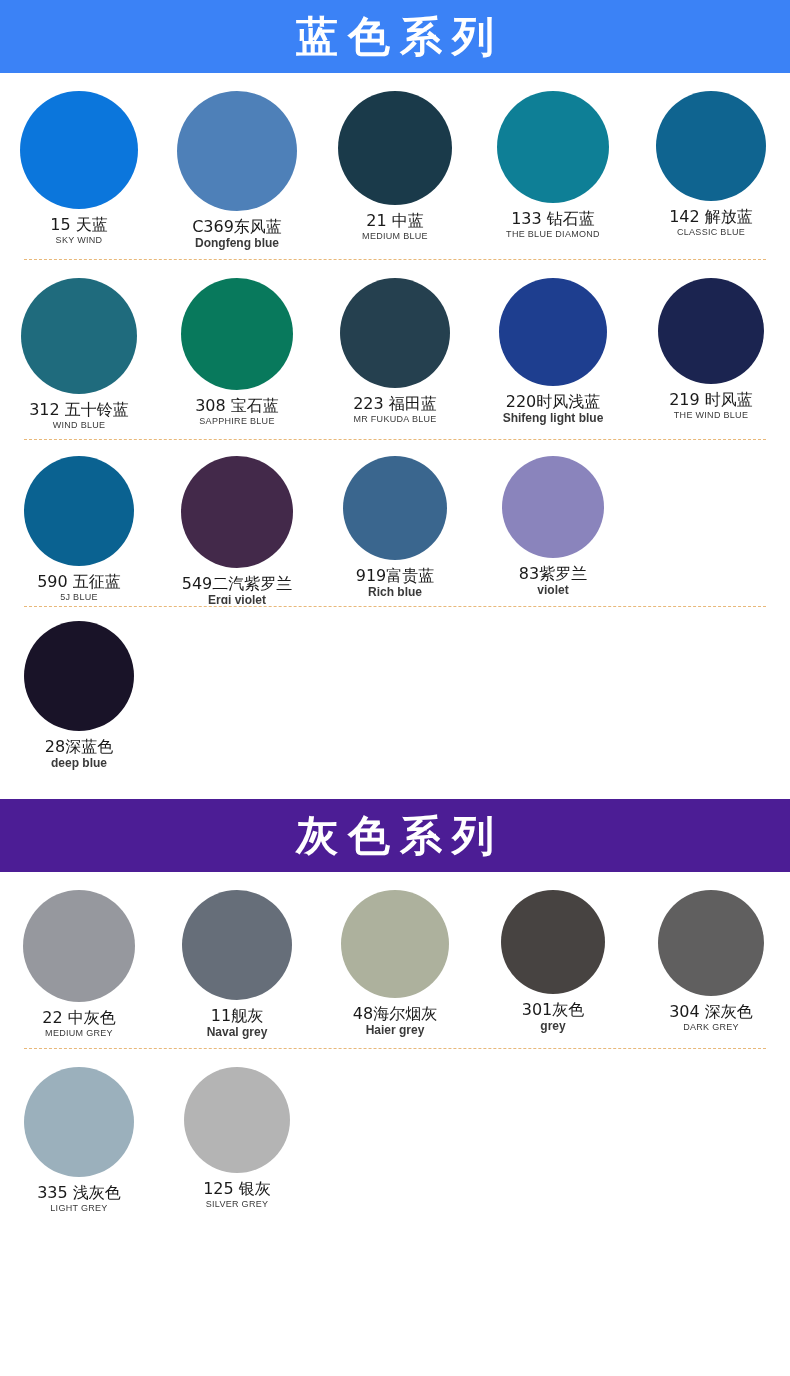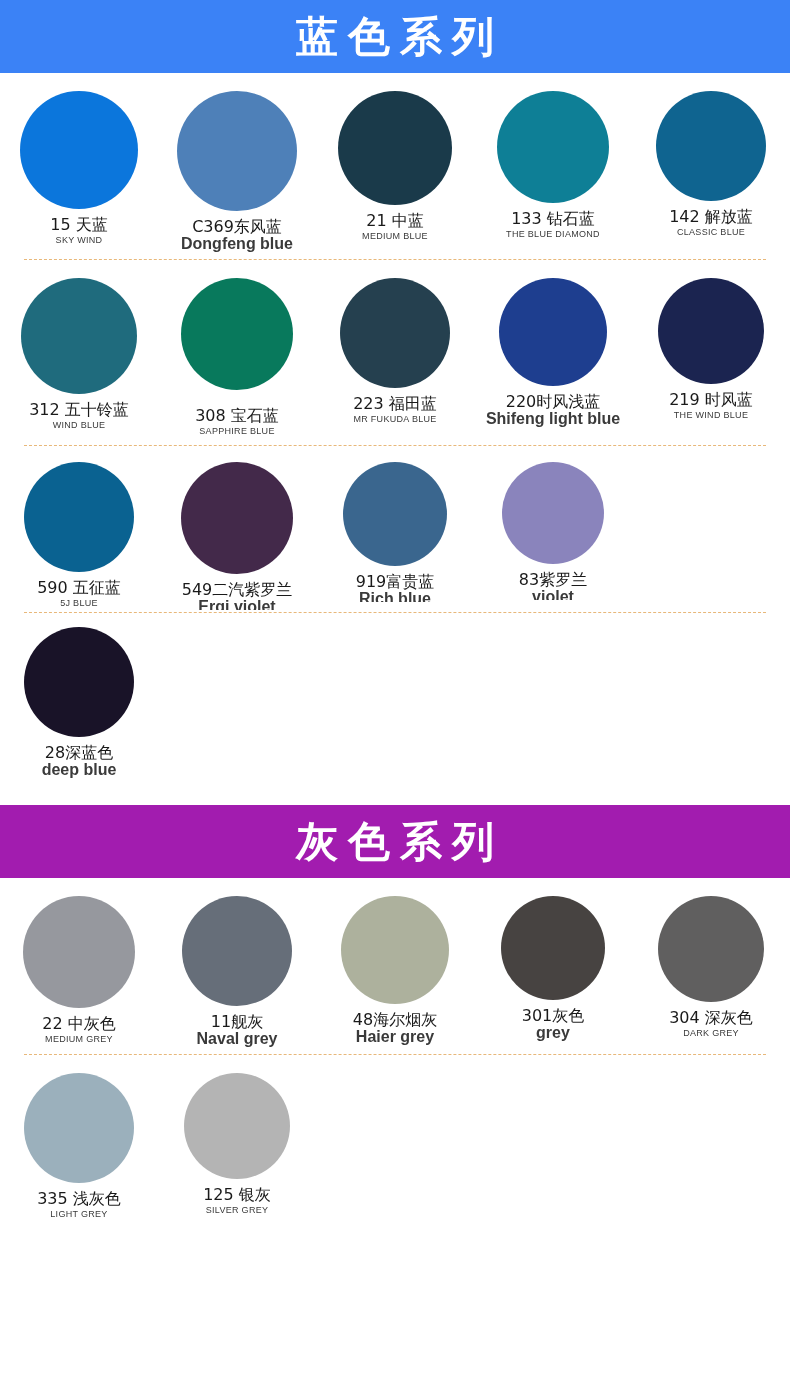--- a/index.html
+++ b/index.html
@@ -65,21 +65,21 @@
   }
   .label-en{
     color:#3a3a3a;
     font-size:9px;
     line-height:12px;
     white-space:nowrap;
     text-align:center;
     letter-spacing:.3px;
   }
   .label-en.big{
-    font-size:16px;
+    font-size:12px;
     font-weight:600;
     line-height:15px;
     letter-spacing:0;
   }
 
   
   .divider{
     width:742px;
     margin:0 auto;
     border-top:1px dashed #e8b87a;
@@ -150,21 +150,21 @@
           <div class="row-inner">
             <div class="cell">
               <div class="swatch" style="background: rgb(31, 107, 125); width: 116px; height: 116px;"></div>
               <div style="text-align: center; margin-top: 6px;">
                 <div class="label-cn">312 五十铃蓝</div>
                 <div class="label-en">WIND BLUE</div>
               </div>
             </div>
             <div class="cell">
               <div class="swatch" style="background: rgb(8, 121, 92); width: 112px; height: 112px;"></div>
-              <div style="text-align: center; margin-top: 16px;">
+              <div style="text-align: center; margin-top: 6px;">
                 <div class="label-cn">308 宝石蓝</div>
                 <div class="label-en">SAPPHIRE BLUE</div>
               </div>
             </div>
             <div class="cell">
               <div class="swatch" style="background: rgb(37, 64, 79); width: 110px; height: 110px;"></div>
               <div style="text-align: center; margin-top: 6px;">
                 <div class="label-cn">223 福田蓝</div>
                 <div class="label-en">MR FUKUDA BLUE</div>
               </div>
@@ -225,21 +225,21 @@
               <div class="swatch" style="background: rgb(25, 19, 40); width: 110px; height: 110px;"></div>
               <div style="text-align: center; margin-top: 6px;">
                 <div class="label-cn">28深蓝色</div>
                 <div class="label-en big">deep blue</div>
               </div>
             </div>
           </div>
         </div>
         <div class="gap-after"></div>
       </div>
-      <div class="banner" style="background: #a21caf;">
+      <div class="banner" style="background: #4c1d95;">
         <div class="banner-title" style="color: rgb(255, 255, 255);">灰色系列</div>
       </div>
       <div class="section-body">
         <div class="row r1">
           <div class="row-inner">
             <div class="cell">
               <div class="swatch" style="background: rgb(150, 152, 158); width: 112px; height: 112px;"></div>
               <div style="text-align: center; margin-top: 6px;">
                 <div class="label-cn">22 中灰色</div>
                 <div class="label-en">MEDIUM GREY</div>

